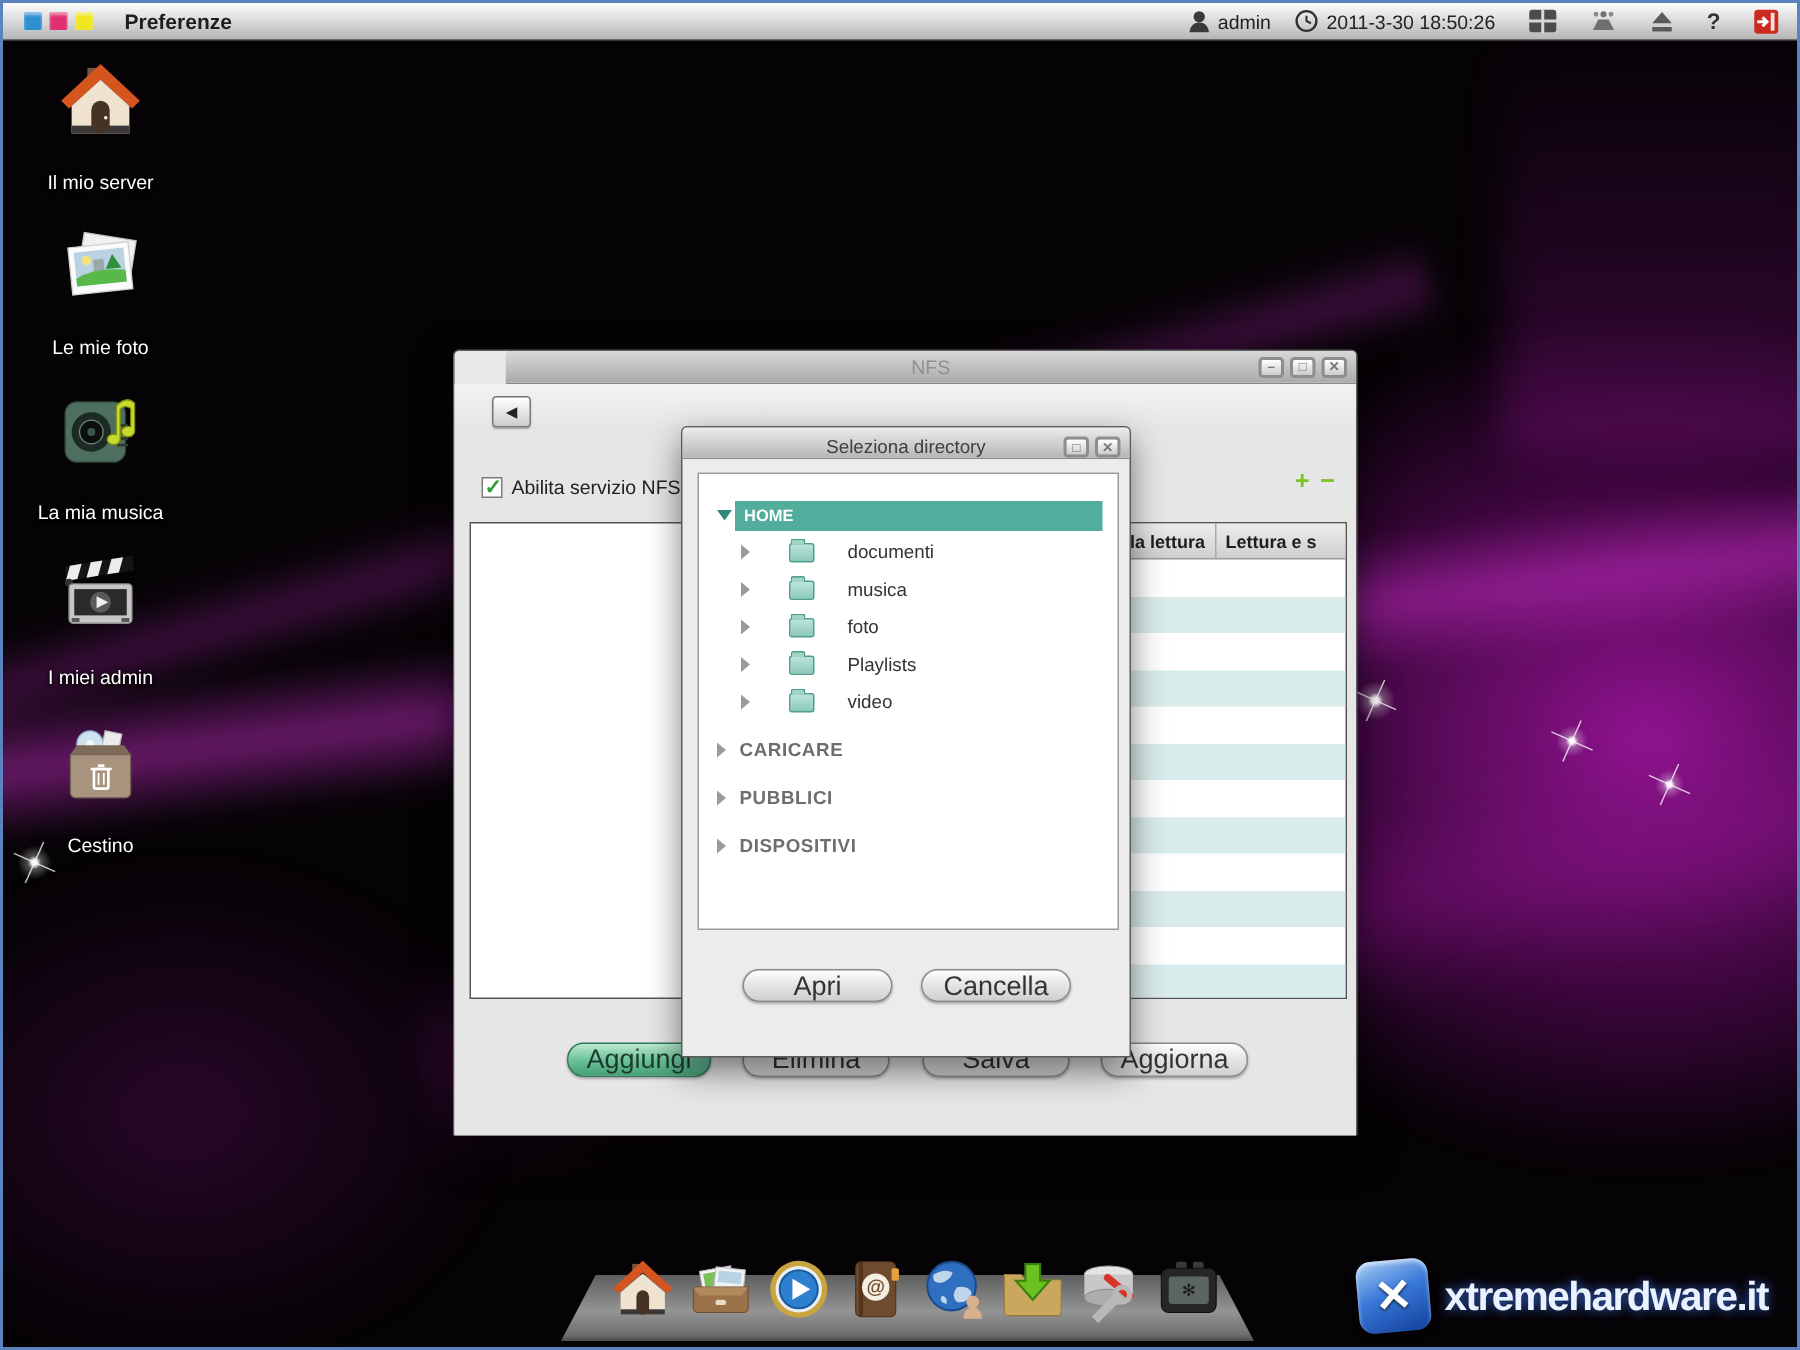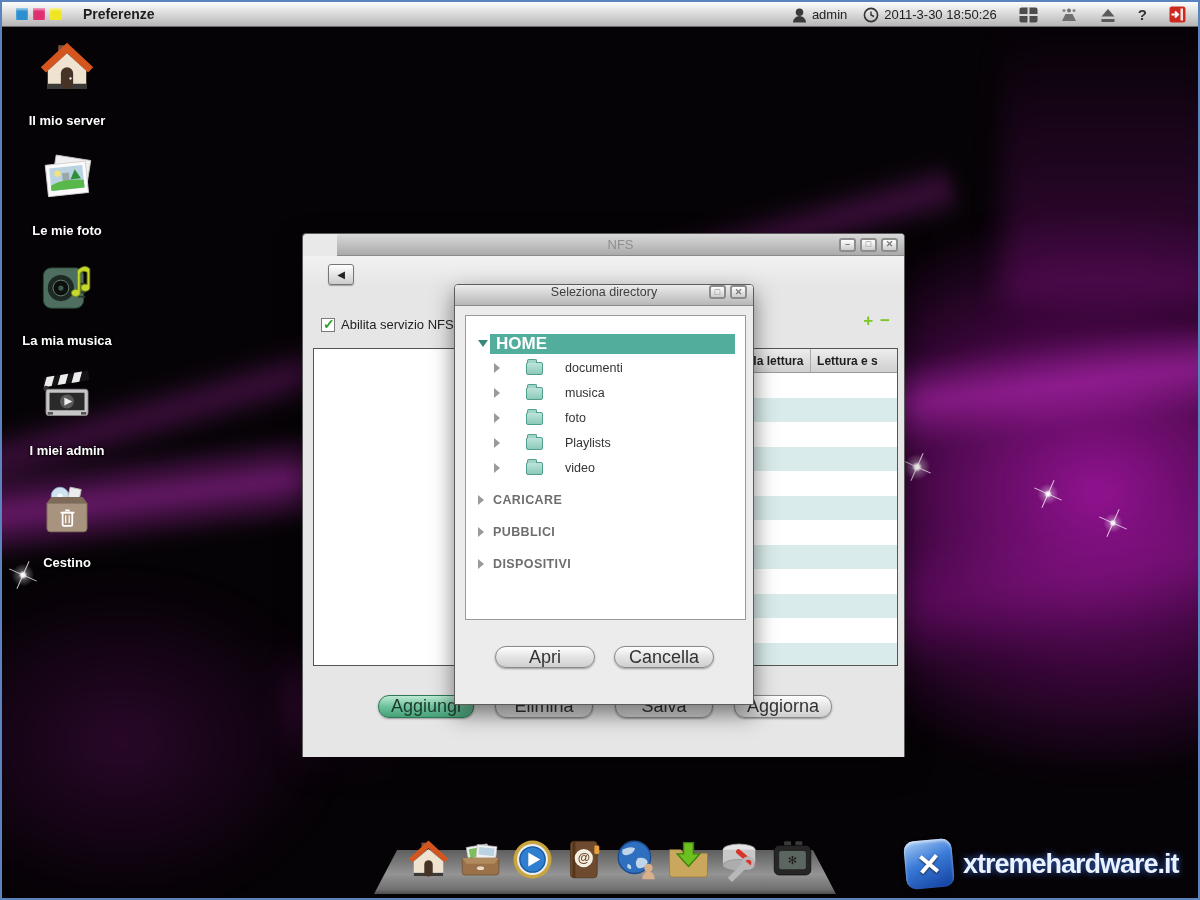--- a/index.html
+++ b/index.html
@@ -33,31 +33,31 @@
   .sp1 { left:900px; top:450px; } .sp2 { left:1034px; top:480px; width:24px;height:24px; }
   .sp3 { left:1100px; top:510px; width:22px;height:22px; } .sp4 { left:8px; top:560px; width:26px;height:26px; }
 
   
   .topbar { position:absolute; left:0; right:0; top:0; height:25px; z-index:40;
     background:linear-gradient(180deg,#fdfdfd,#d6d6d6 55%,#b6b6b6);
     border-bottom:1px solid #6a6a6a; display:flex; align-items:center; }
   .topbar-left { display:flex; align-items:center; gap:5px; margin-left:14px; }
   .logo-sq { width:12px; height:12px; border-radius:1px; box-shadow:inset 0 2px 2px rgba(255,255,255,.5); }
   .topbar-title { font-size:14px; font-weight:bold; color:#1e1e1e; margin-left:16px; }
-  .topbar-right { margin-left:auto; display:flex; align-items:flex-end; margin-right:12px; }
+  .topbar-right { margin-left:auto; display:flex; align-items:center; margin-right:12px; }
   .tb-item { display:flex; align-items:center; gap:5px; }
   .tb-text { font-size:13px; color:#222; }
   .tb-gap-s { width:16px; } .tb-gap { width:22px; }
   .tb-help { font-size:15px; font-weight:bold; color:#333; }
 
   
   .desk-col { position:absolute; left:15px; top:38px; width:100px; z-index:2; }
   .desk-item { position:absolute; left:0; width:100px; text-align:center; cursor:default; }
   .desk-item .dicon { display:inline-block; width:56px; height:56px; }
-  .desk-label { margin-top:13px; font-size:13px; font-weight:bold; color:#fff;
+  .desk-label { margin-top:13px; font-size:13px; font-weight:normal; color:#fff;
     text-shadow:0 1px 2px #000, 0 0 3px #000; }
   .di1{top:0} .di2{top:110px} .di3{top:220px} .di4{top:330px} .di5{top:442px}
 
   
   .winbtn { width:17px; height:14px; border:2px solid #8d8d8d; border-radius:3px;
     background:linear-gradient(#fff,#ccc); color:#777; font-size:9px; line-height:9px;
     display:flex; align-items:center; justify-content:center; font-weight:bold; }
   .btn { height:23px; border:1px solid #8a8a8a; border-radius:11px;
     background:linear-gradient(#ffffff,#e6e6e6 45%,#cfcfcf); font-size:18px; color:#333;
     display:flex; align-items:center; justify-content:center; box-shadow:0 1px 2px rgba(0,0,0,.35); }
@@ -99,36 +99,36 @@
     background:linear-gradient(#bdead2,#6cc29b 50%,#46a078); border-color:#2e7a58; color:#1d3b2d; }
   .b-del { left:192px; width:98px; }
   .b-sav { left:312px; width:98px; }
   .b-ref { left:431px; width:98px; }
 
   
   .dir-dialog { position:absolute; left:452px; top:282px; width:300px; height:421px; z-index:10;
     border:1px solid #5c5c5c; border-radius:4px 4px 0 0; background:#ececec;
     box-shadow:0 9px 22px rgba(0,0,0,.5); }
   .dlg-title { height:21px; border-radius:3px 3px 0 0; background:linear-gradient(#ececec,#b7b7b7);
-    border-bottom:1px solid #8a8a8a; display:flex; align-items:flex-start; position:relative; }
+    border-bottom:1px solid #8a8a8a; display:flex; align-items:flex-end; position:relative; }
   .dlg-title .title-text { position:absolute; left:0; right:0; text-align:center; font-size:12.5px; color:#3e3e3e; }
   .dlg-title .controls { margin-left:auto; display:flex; gap:4px; margin-right:6px; z-index:1; }
   .dlg-body { position:relative; height:399px; }
   .tree-box { position:absolute; left:10px; top:9px; width:281px; height:305px;
     background:#fff; border:1px solid #9a9a9a; overflow:hidden; }
   .tree-row { position:absolute; display:flex; align-items:center; }
   .tri-down { width:0; height:0; border-left:5px solid transparent; border-right:5px solid transparent;
     border-top:7px solid #35897b; }
   .tri-right { width:0; height:0; border-top:5px solid transparent; border-bottom:5px solid transparent;
     border-left:6px solid #9a9a9a; }
   .home-row { left:0; top:18px; width:100%; height:20px; }
   .home-tri { position:absolute; left:12px; top:6px; }
   .home-bar { position:absolute; left:24px; right:10px; top:0; bottom:0; background:#52ad9c;
     display:flex; align-items:center; }
-  .home-label { color:#fff; font-weight:bold; font-size:17px; margin-left:6px; }
+  .home-label { color:#fff; font-weight:bold; font-size:11px; margin-left:6px; }
   .tree-child { left:28px; height:24px; gap:22px;justify-content:center; }
   .tc1{top:40px} .tc2{top:65px} .tc3{top:90px} .tc4{top:115px} .tc5{top:140px}
   .folder { width:17px; height:13px; background:linear-gradient(#bde4da,#8cc9ba);
     border:1px solid #4f9e8e; border-radius:2px; position:relative; margin-left:4px; }
   .folder::before { content:""; position:absolute; top:-4px; left:0px; width:8px; height:3px;
     background:#9fd4c6; border:1px solid #4f9e8e; border-bottom:none; border-radius:2px 2px 0 0; }
   .tree-label { font-size:12.5px; color:#333; }
   .tree-root { left:12px; height:26px; gap:9px; }
   .tr1{top:171px} .tr2{top:203px} .tr3{top:235px}
   .root-label { font-size:12.5px; font-weight:600; color:#6e6e6e; letter-spacing:.4px; }

